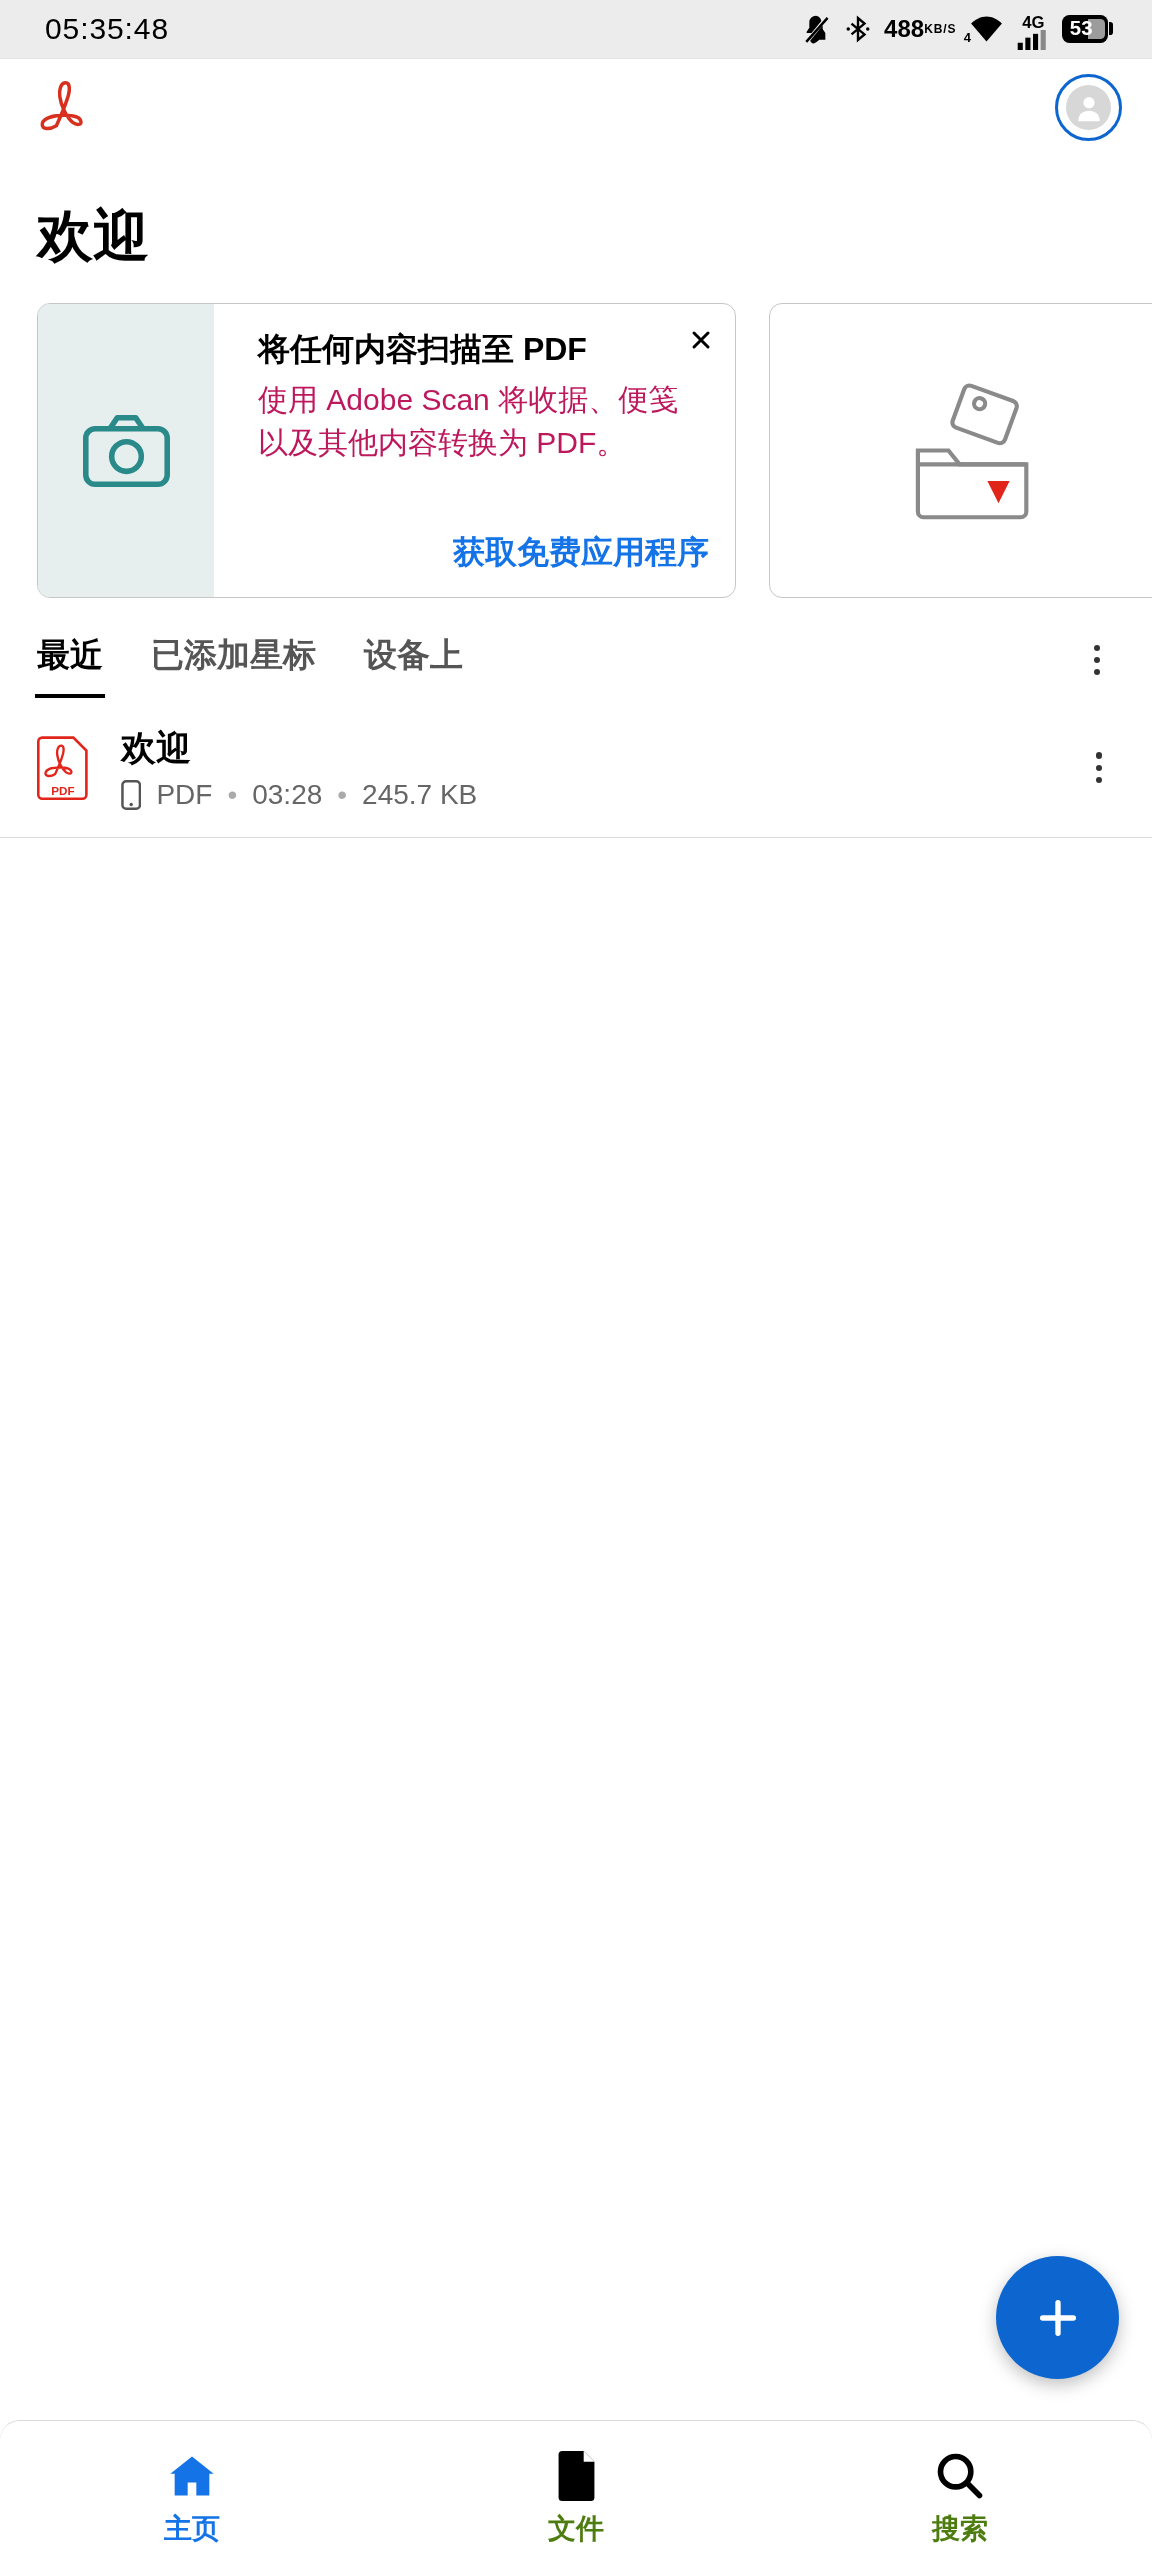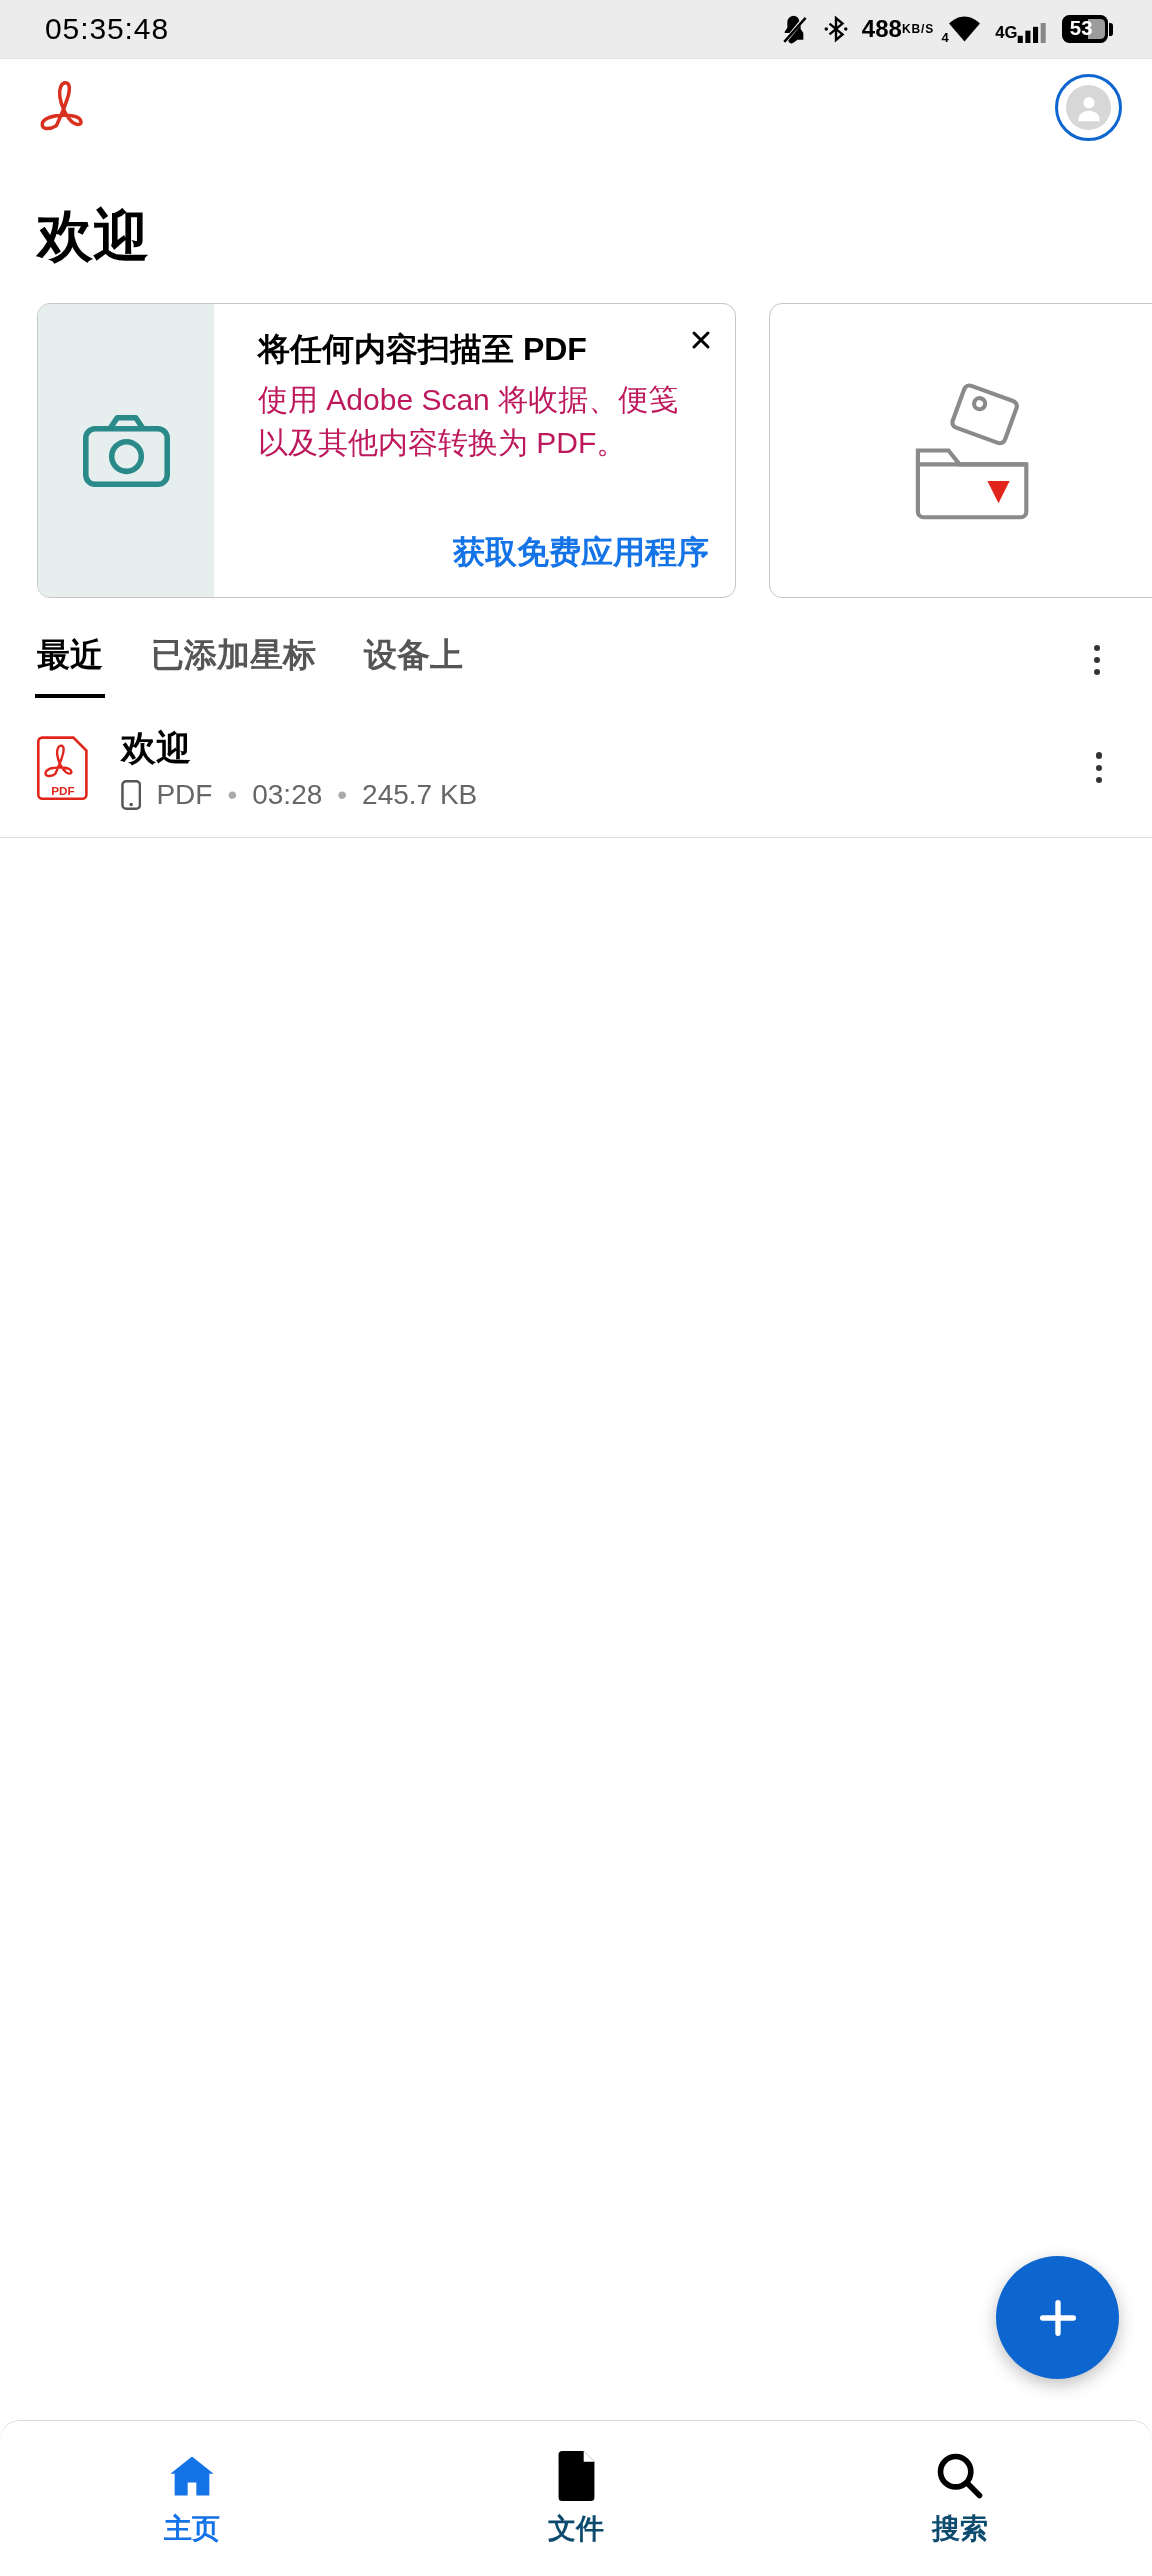--- a/index.html
+++ b/index.html
@@ -7,21 +7,21 @@
   
   .statusbar { height: 59px; background: #ececec; display: flex; align-items: center; justify-content: space-between; padding: 0 39px 0 45px; border-bottom: 0.9px solid #e3e3e3; }
   .status-time { font-size: 30px; font-weight: 500; letter-spacing: 0.9px; }
   .status-right { display: flex; align-items: center; gap: 13px; }
   .status-right svg { display: block; }
   .status-kbs { display:flex; align-items:center; line-height:0.9; }
   .status-kbs .n { font-size: 24px; font-weight:700; }
   .status-kbs .u { font-size: 12px; font-weight:700; letter-spacing:0.9px;}
   .wifi-g { position:relative; }
   .wifi-sub { position:absolute; bottom:-1.9px; left:-5.6px; font-size:13px; font-weight:700;}
-  .net-col { display:flex; flex-direction:row; align-items:center; line-height:0.85;margin-top:8px;}
+  .net-col { display:flex; flex-direction:column; align-items:center; line-height:0.85;margin-top:8px;}
   .net-col .g { font-size:16.7px; font-weight:700;}
   .bat-wrap { position:relative; display:flex; align-items:center;}
   .bat-body { width:46px; height:28px; border-radius:7.4px; background:#000; position:relative;}
   .bat-txt  { position:absolute; left:7.4px; top:1.9px; color:#fff; font-size:20.4px; font-weight:700;}
   .bat-grey { position:absolute; right:3.7px; top:3.7px; bottom:3.7px; width:16.7px; background:#9c9c9c; border-radius:0 4.6px 4.6px 0;}
   .bat-tip  { width:3.7px; height:13px; background:#000; border-radius:0 2.8px 2.8px 0; margin-left:0.9px;}
   
   .app-header { height: 97px; display:flex; align-items:center; justify-content:space-between; padding:0 30px 0 37px;}
   .acro-logo { width:48px; height:56px; }
   .profile-btn { width:67px; height:67px; border-radius:50%; border:3.7px solid #0d66d0; display:flex; align-items:center; justify-content:center; cursor:pointer;}
@@ -53,21 +53,21 @@
   .file-info { flex:1; display:flex; flex-direction:column; gap:7.4px;}
   .file-name { font-size:35px; font-weight:700;}
   .file-meta { display:flex; align-items:center; gap:15px; color:#666; font-size:28px;}
   .file-meta .sep { color:#aaa; }
   .file-more { padding:9.3px 13px; cursor:pointer;}
   
   .fab { position:absolute; right:33px; bottom:197px; width:123px; height:123px; border-radius:50%; background:#0d66d0; display:flex; align-items:center; justify-content:center; box-shadow:0 5.6px 16.7px rgba(0,0,0,0.25); cursor:pointer;}
   
   .bottom-nav { position:absolute; left:0; right:0; bottom:0; height:156px; border-top:1.9px solid #d9d9d9; display:flex; background:#fff;border-radius:20px;}
   .nav-item { flex:1; display:flex; flex-direction:column; align-items:center; justify-content:center; gap:7.4px; cursor:pointer;}
-  .nav-label { font-size:28px; font-weight:600; color:#0c4a6e;}
+  .nav-label { font-size:28px; font-weight:600; color:#4d7c0f;}
   .nav-item.active .nav-label { color:#1473e6;}
   .nav-ico { width:54px; height:54px; display:flex; align-items:center; justify-content:center;}
 </style>
 </head>
 <body>
 
 <div class="statusbar">
   <div class="status-time">05:35:48</div>
   <div class="status-right">
     <svg width="32" height="32" viewBox="0 0 24 24">

